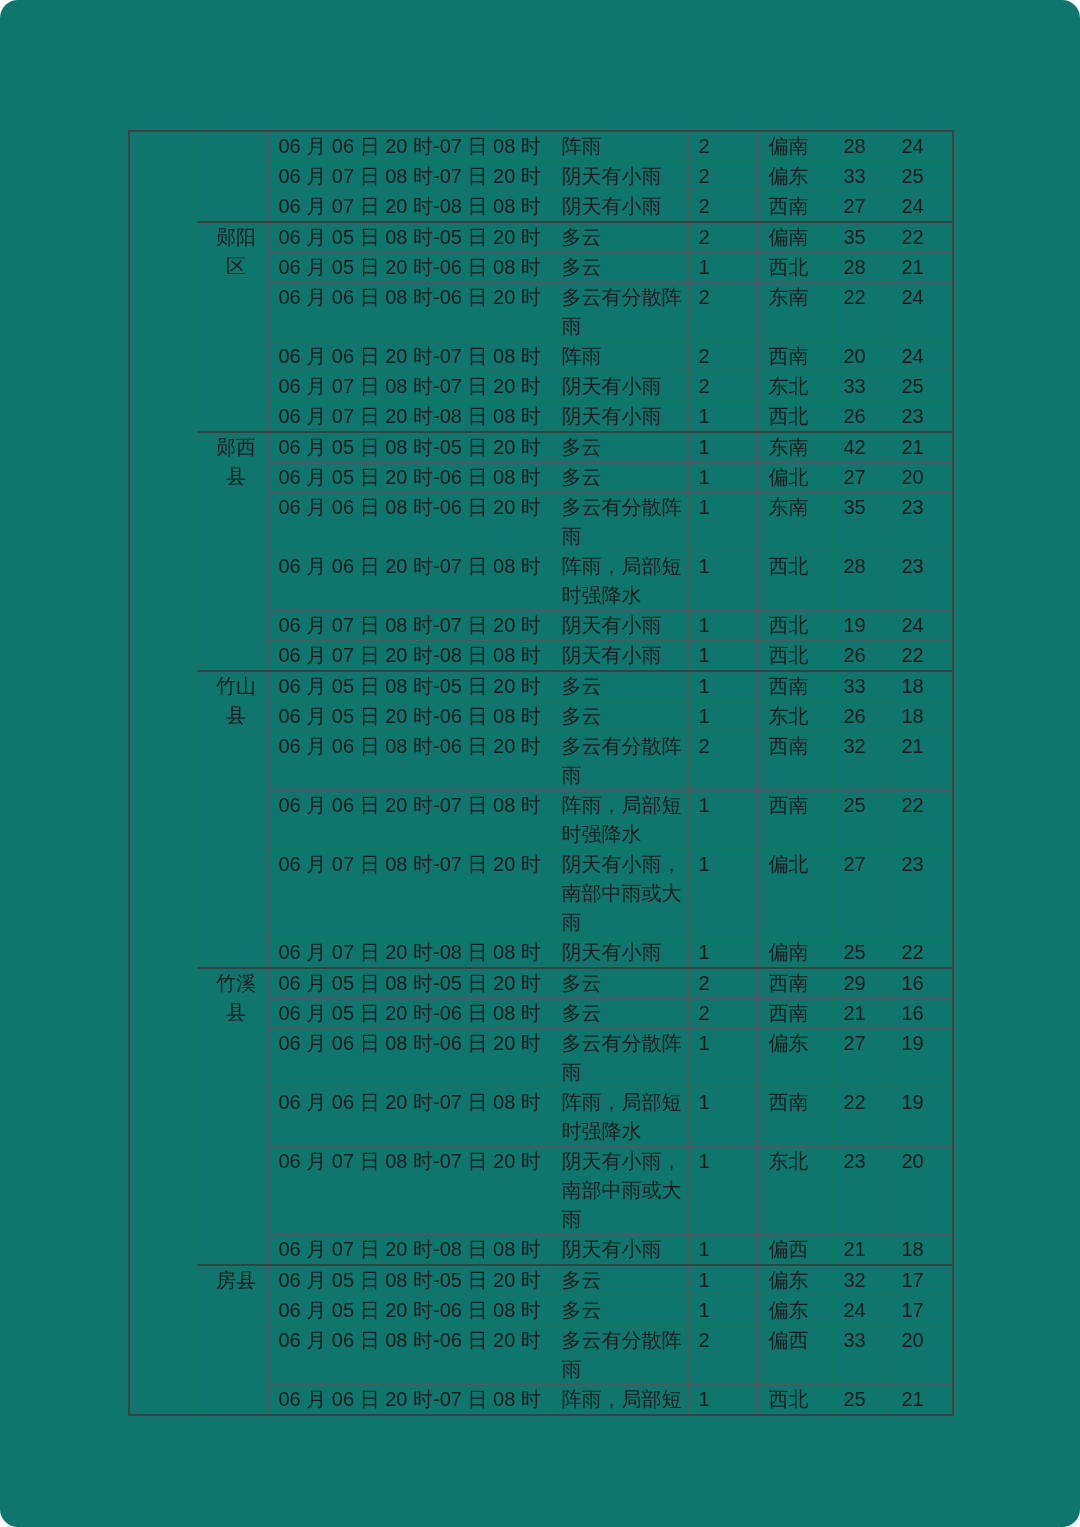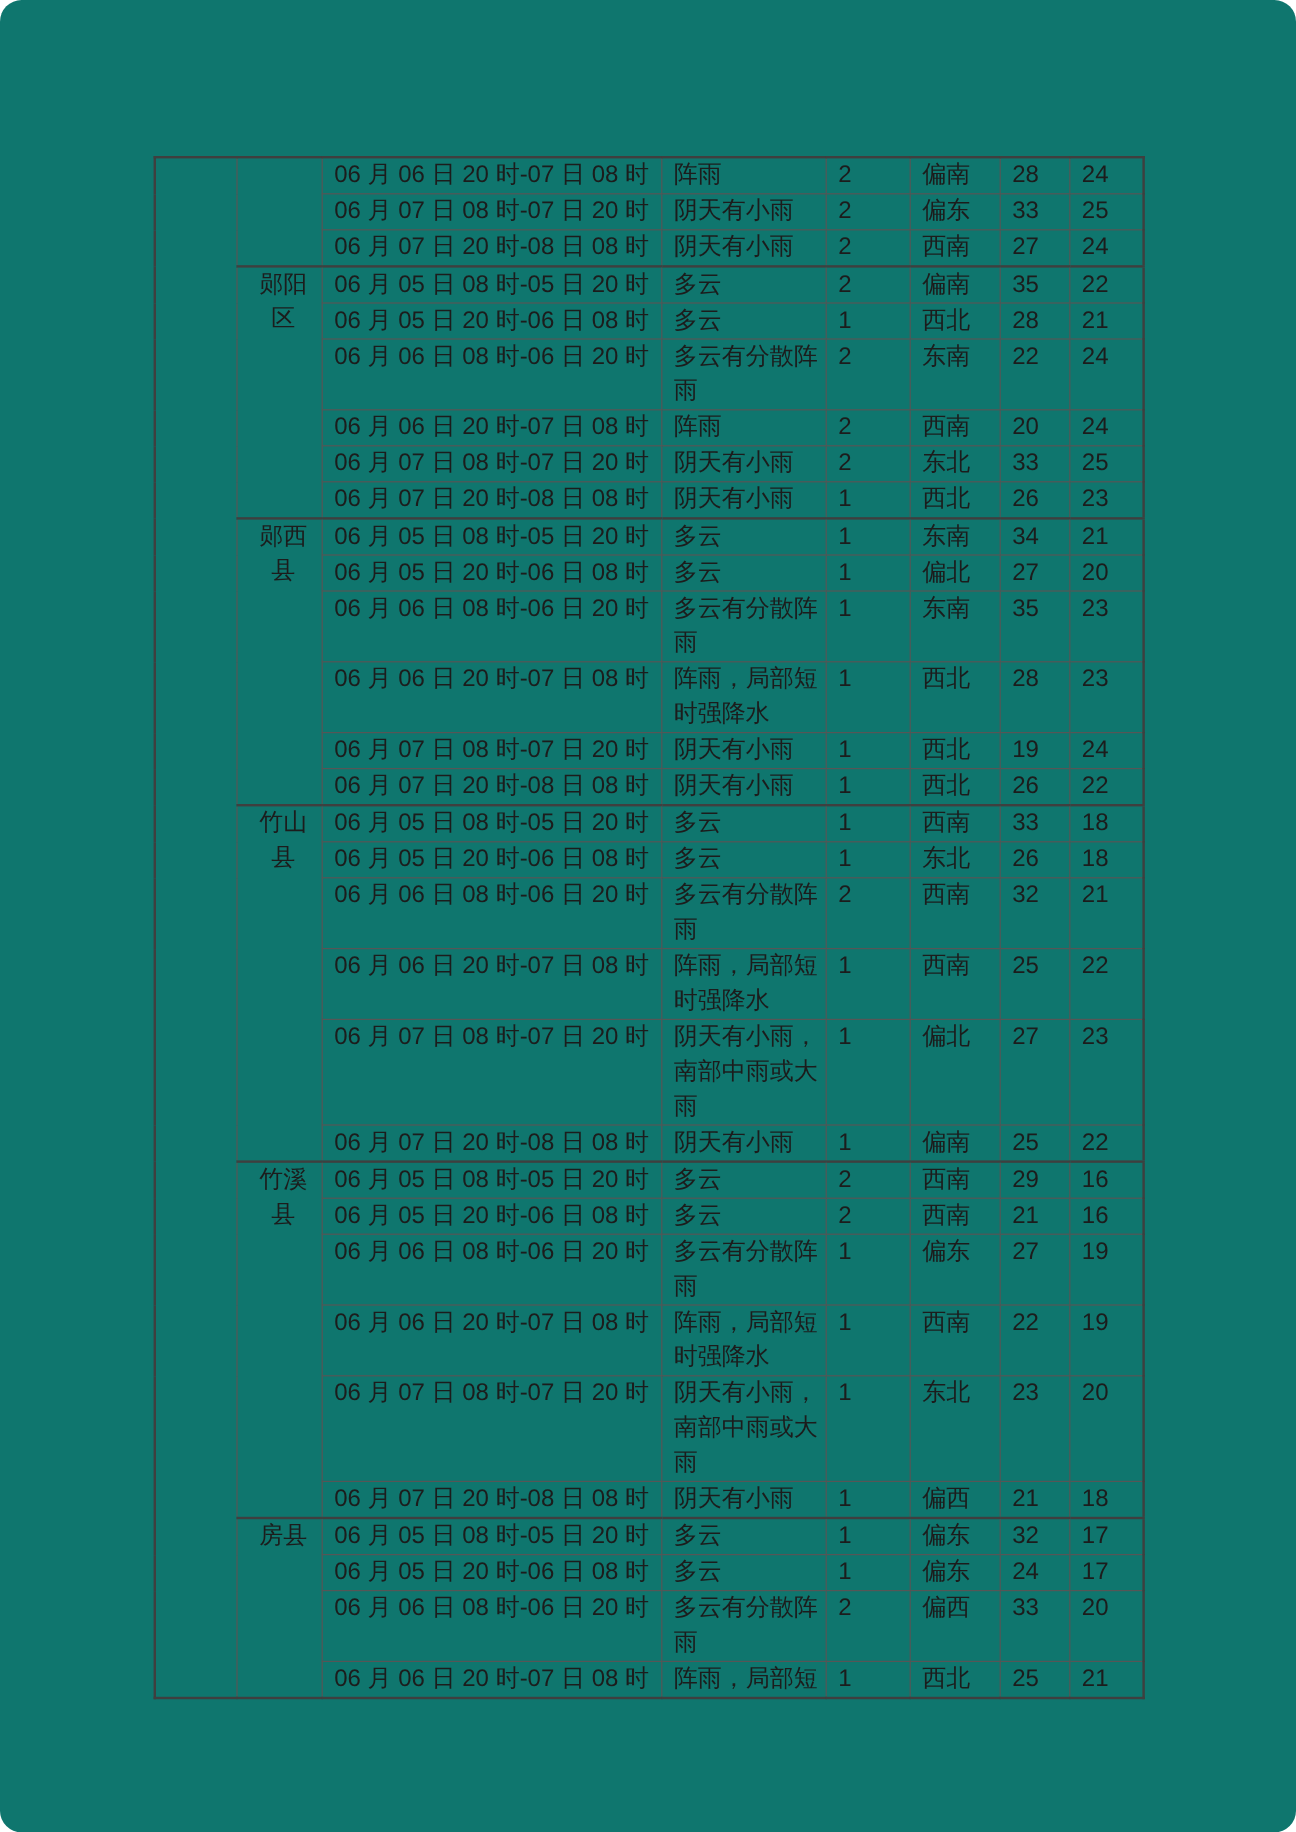--- a/index.html
+++ b/index.html
@@ -153,21 +153,21 @@
           <td class="wind-direction-cell">西北</td>
           <td class="high-temp-cell">26</td>
           <td class="low-temp-cell">23</td>
         </tr>
         <tr class="group-start">
           <td rowspan="6" class="district-cell">郧西县</td>
           <td class="time-cell">06 月 05 日 08 时-05 日 20 时</td>
           <td class="weather-cell">多云</td>
           <td class="wind-force-cell">1</td>
           <td class="wind-direction-cell">东南</td>
-          <td class="high-temp-cell">34</td>
+          <td class="high-temp-cell">42</td>
           <td class="low-temp-cell">21</td>
         </tr>
         <tr>
           <td class="time-cell">06 月 05 日 20 时-06 日 08 时</td>
           <td class="weather-cell">多云</td>
           <td class="wind-force-cell">1</td>
           <td class="wind-direction-cell">偏北</td>
           <td class="high-temp-cell">27</td>
           <td class="low-temp-cell">20</td>
         </tr>

